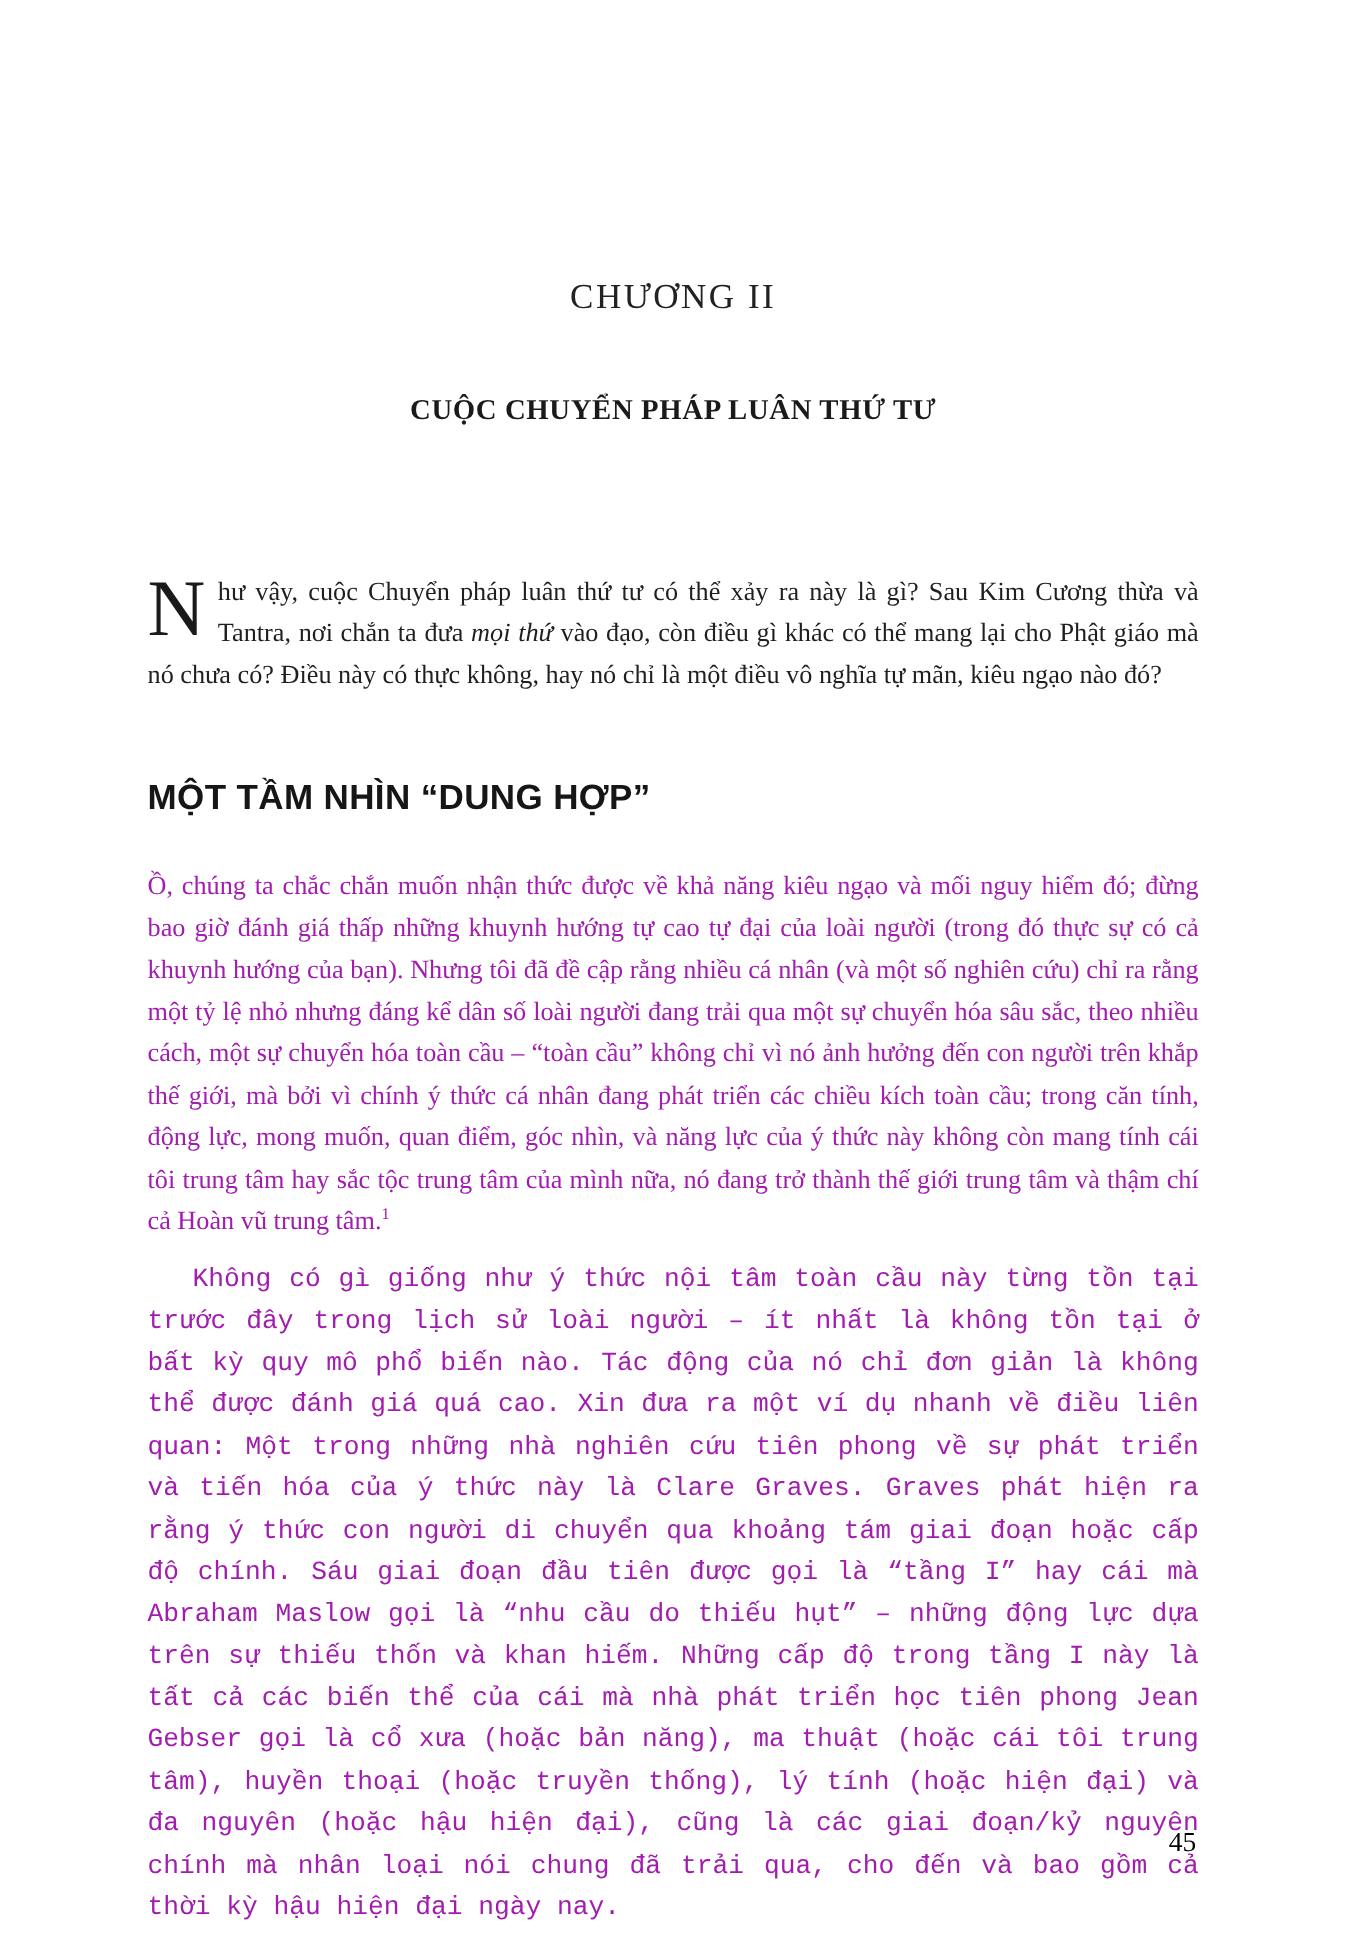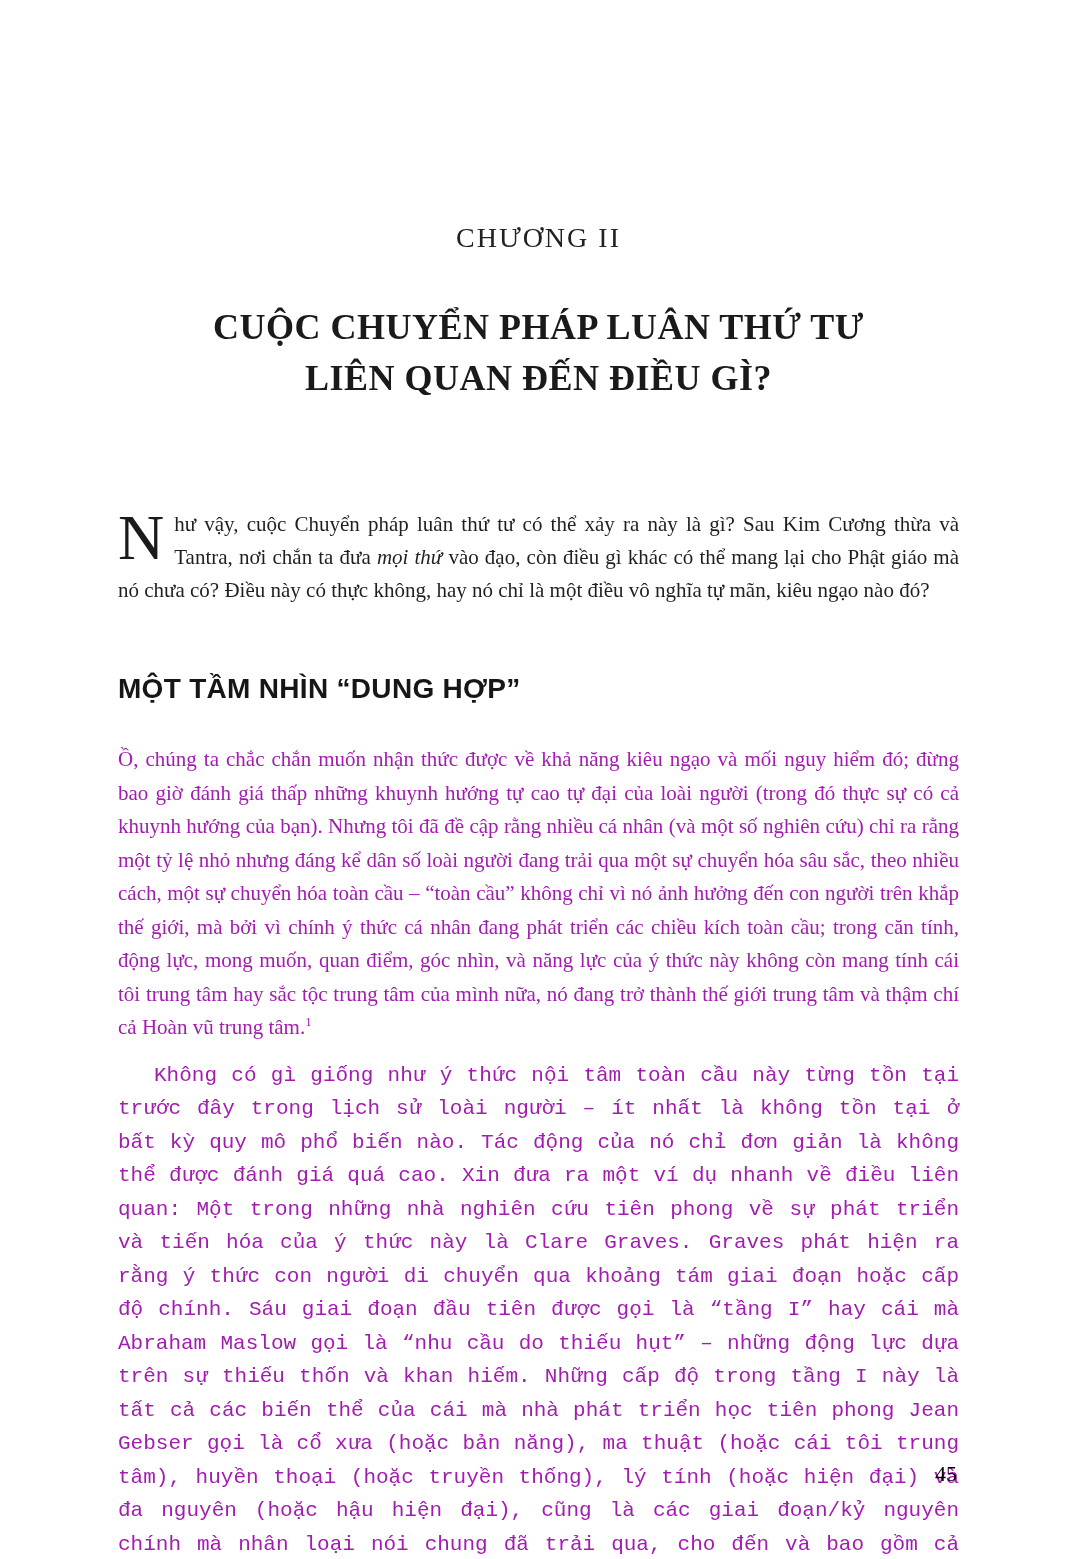--- a/index.html
+++ b/index.html
@@ -19,21 +19,21 @@
   .chapter-label {
     padding-top: 222px;
     text-align: center;
     font-size: 28px;
     letter-spacing: 2px;
     color: #222;
   }
   .chapter-title {
     margin: 48px 0 0 0;
     text-align: center;
-    font-size: 36px;
+    font-size: 23px;
     font-weight: bold;
     line-height: 51px;
     letter-spacing: 0.5px;
     color: #1a1a1a;
   }
   .intro-paragraph {
     margin: 104px 0 0 0;
     font-size: 21px;
     line-height: 33px;
     text-align: justify;
@@ -87,21 +87,20 @@
 </head>
 <body>
 
 <div class="page">
   <div class="content">
 
     <div class="chapter-label">CHƯƠNG II</div>
 
     <h1 class="chapter-title">
       <span>CUỘC CHUYỂN PHÁP LUÂN THỨ TƯ</span><br>
-      <span>LIÊN QUAN ĐẾN ĐIỀU GÌ?</span>
     </h1>
 
     <p class="intro-paragraph">
       <span class="dropcap">N</span><span>hư vậy, cuộc Chuyển pháp luân thứ tư có thể xảy ra này là gì? Sau Kim Cương thừa và Tantra, nơi chắn ta đưa </span><em>mọi thứ</em><span> vào đạo, còn điều gì khác có thể mang lại cho Phật giáo mà nó chưa có? Điều này có thực không, hay nó chỉ là một điều vô nghĩa tự mãn, kiêu ngạo nào đó?</span>
     </p>
 
     <h2 class="section-heading">MỘT TẦM NHÌN “DUNG HỢP”</h2>
 
     <p class="body-paragraph">
       <span>Ồ, chúng ta chắc chắn muốn nhận thức được về khả năng kiêu ngạo và mối nguy hiểm đó; đừng bao giờ đánh giá thấp những khuynh hướng tự cao tự đại của loài người (trong đó thực sự có cả khuynh hướng của bạn). Nhưng tôi đã đề cập rằng nhiều cá nhân (và một số nghiên cứu) chỉ ra rằng một tỷ lệ nhỏ nhưng đáng kể dân số loài người đang trải qua một sự chuyển hóa sâu sắc, theo nhiều cách, một sự chuyển hóa toàn cầu – “toàn cầu” không chỉ vì nó ảnh hưởng đến con người trên khắp thế giới, mà bởi vì chính ý thức cá nhân đang phát triển các chiều kích toàn cầu; trong căn tính, động lực, mong muốn, quan điểm, góc nhìn, và năng lực của ý thức này không còn mang tính cái tôi trung tâm hay sắc tộc trung tâm của mình nữa, nó đang trở thành thế giới trung tâm và thậm chí cả Hoàn vũ trung tâm.</span><sup class="footnote-marker">1</sup>

